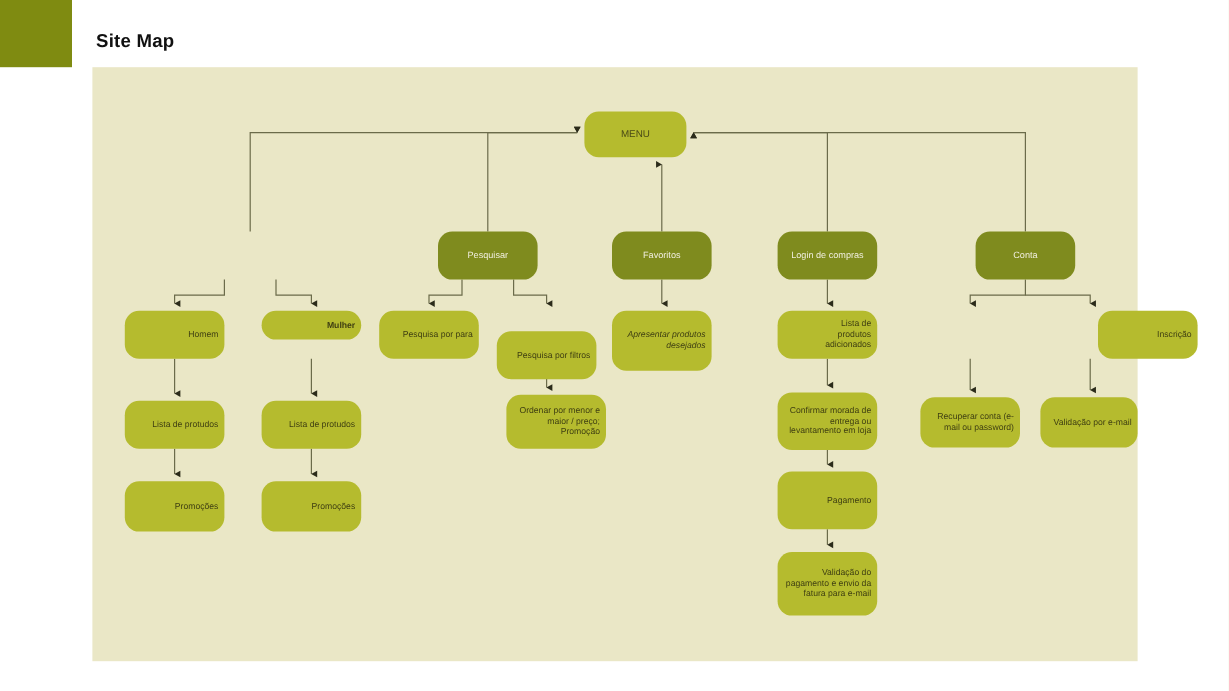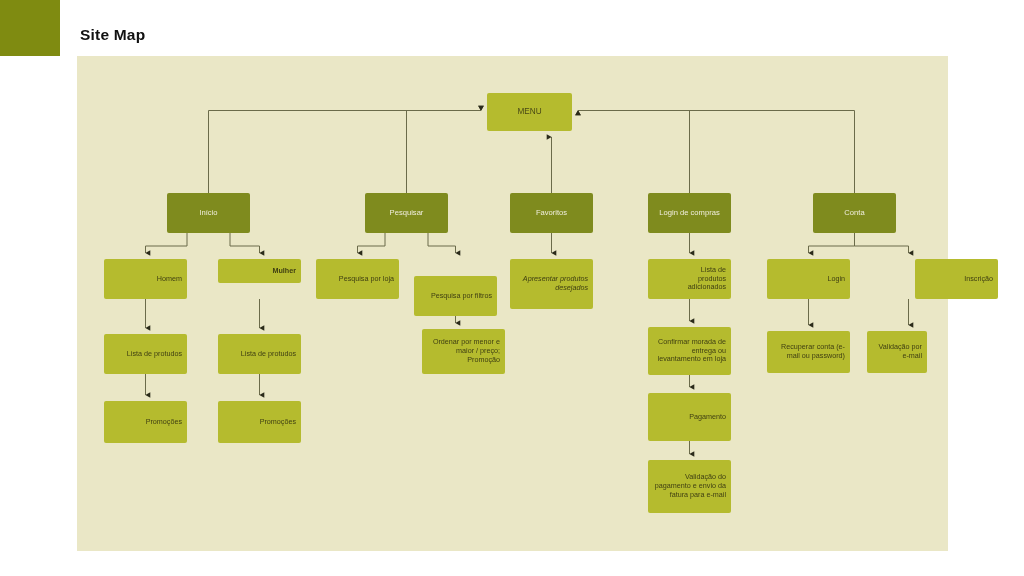--- a/index.html
+++ b/index.html
@@ -48,21 +48,21 @@
     left: 0;
     top: 0;
     width: 871px;
     height: 495px;
   }
 
   
   .node {
     position: absolute;
     box-sizing: border-box;
-    border-radius: 2px;
+    border-radius: 12px;
     display: flex;
     align-items: center;
     justify-content: center;
     text-align: center;
     line-height: 1.22;
     padding: 2px 5px;
     overflow: hidden;
   }
   .node span {
     display: block;
@@ -138,77 +138,71 @@
       <path d="M182.5,318 L182.5,339" marker-end="url(#arrow-down)"></path>
       <path d="M612.5,319 L612.5,331" marker-end="url(#arrow-down)"></path>
       <path d="M612.5,385 L612.5,398" marker-end="url(#arrow-down)"></path>
     </g>
   </svg>
 
   <div class="node node-root" style="left:410px; top:37px; width:85px; height:38px;">
     <span>MENU</span>
   </div>
 
-  <div class="node node-l1" style="left:90px; top:137px; width:83px; height:40px;">
-    <span>Início</span>
-  </div>
   <div class="node node-l1" style="left:288px; top:137px; width:83px; height:40px;">
     <span>Pesquisar</span>
   </div>
   <div class="node node-l1" style="left:433px; top:137px; width:83px; height:40px;">
     <span>Favoritos</span>
   </div>
   <div class="node node-l1" style="left:571px; top:137px; width:83px; height:40px;">
     <span>Login de compras</span>
   </div>
   <div class="node node-l1" style="left:736px; top:137px; width:83px; height:40px;">
     <span>Conta</span>
   </div>
 
   <div class="node node-l2" style="left:27px; top:203px; width:83px; height:40px;">
     <span>Homem</span>
   </div>
   <div class="node node-l2" style="left:141px; top:203px; width:83px; height:24px;font-weight:bold;">
     <span>Mulher</span>
   </div>
   <div class="node node-l2" style="left:239px; top:203px; width:83px; height:40px;">
-    <span>Pesquisa por loja</span>
+    <span>Pesquisa por para</span>
   </div>
   <div class="node node-l2" style="left:337px; top:220px; width:83px; height:40px;">
     <span>Pesquisa por filtros</span>
   </div>
   <div class="node node-l2" style="left:433px; top:203px; width:83px; height:50px;font-style:italic;">
     <span>Apresentar produtos desejados</span>
   </div>
   <div class="node node-l2" style="left:571px; top:203px; width:83px; height:40px;padding-left:24px;">
     <span>Lista de produtos adicionados</span>
   </div>
-  <div class="node node-l2" style="left:690px; top:203px; width:83px; height:40px;">
-    <span>Login</span>
-  </div>
   <div class="node node-l2" style="left:790px; top:203px; width:83px; height:40px;margin-left:48px;">
     <span>Inscrição</span>
   </div>
 
   <div class="node node-l2" style="left:27px; top:278px; width:83px; height:40px;">
     <span>Lista de protudos</span>
   </div>
   <div class="node node-l2" style="left:141px; top:278px; width:83px; height:40px;">
     <span>Lista de protudos</span>
   </div>
   <div class="node node-l2" style="left:345px; top:273px; width:83px; height:45px;">
     <span>Ordenar por menor e maior / preço; Promoção</span>
   </div>
   <div class="node node-l2" style="left:571px; top:271px; width:83px; height:48px;">
     <span>Confirmar morada de entrega ou levantamento em loja</span>
   </div>
   <div class="node node-l2" style="left:690px; top:275px; width:83px; height:42px;">
     <span>Recuperar conta (e-mail ou password)</span>
   </div>
-  <div class="node node-l2" style="left:790px; top:275px; width:60px; height:42px;">
+  <div class="node node-l2" style="left:790px; top:275px; width:81px; height:42px;">
     <span>Validação por e-mail</span>
   </div>
 
   <div class="node node-l2" style="left:27px; top:345px; width:83px; height:42px;">
     <span>Promoções</span>
   </div>
   <div class="node node-l2" style="left:141px; top:345px; width:83px; height:42px;">
     <span>Promoções</span>
   </div>
   <div class="node node-l2" style="left:571px; top:337px; width:83px; height:48px;">

